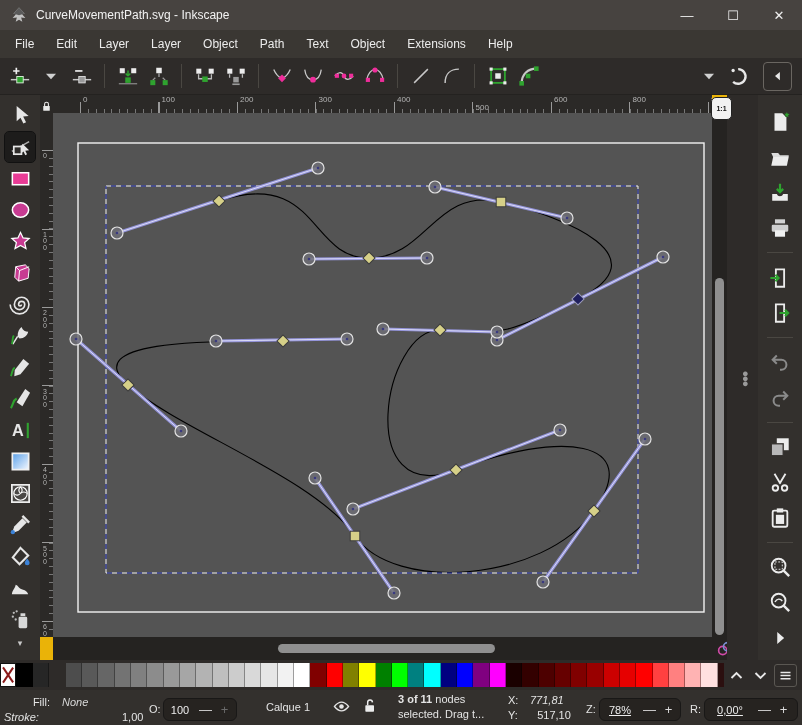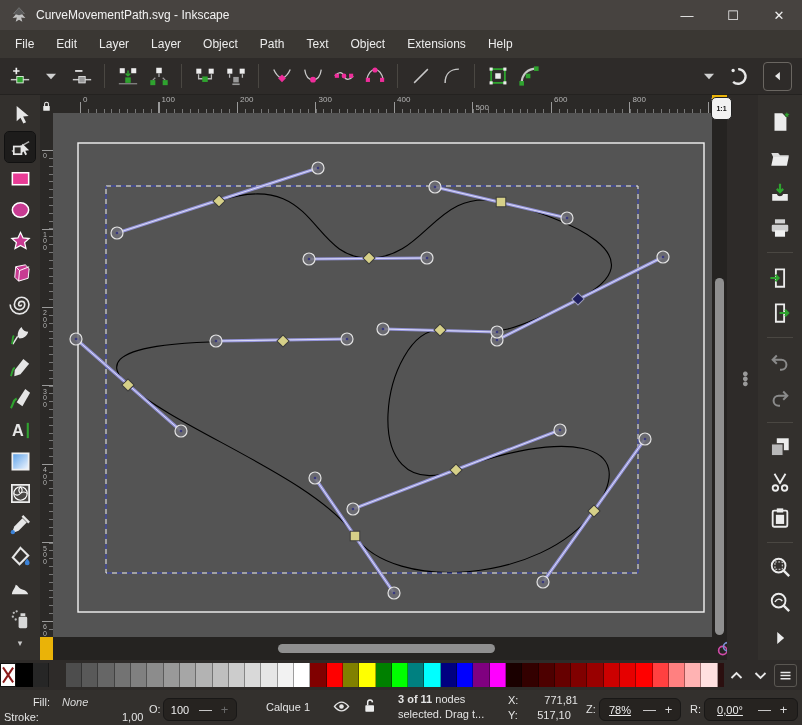--- a/index.html
+++ b/index.html
@@ -650,21 +650,21 @@
         <svg width="15" height="15" viewBox="0 0 24 24">
             <path d="M4 7h16M4 12h16M4 17h16" stroke="#e8e8e8" stroke-width="2.4"></path>
           </svg>
         </span>
     </div>
   </div>
 
   <div class="statusbar abs">
     <span class="sb" style="left:10px;top:6px;width:40px;text-align:right;">Fill:</span>
     <span class="sb fill-none" style="left:62px;top:6px;">None</span>
-    <span class="sb" style="left:4px;top:21px;">Stroke:</span>
+    <span class="sb" style="left:4px;top:21px;font-style:italic;">Stroke:</span>
 
     <span class="sb" style="left:122px;top:21px;">1,00</span>
 
     <span class="sb" style="left:149px;top:13px;">O:</span>
     <div class="spin" style="left:163px;top:8px;width:72px;height:21px;">
       <span class="val" style="width:32px;">100</span>
       <span class="sbtn">—</span>
       <span class="sbtn dim">+</span>
     </div>
 
@@ -679,21 +679,21 @@
       <svg width="16" height="18" viewBox="0 0 24 24">
           <rect x="5" y="11" width="13" height="9.5" rx="1" fill="#ececec"></rect>
           <path d="M8.5 11V7a3.6 3.6 0 0 1 7.2-.5" fill="none" stroke="#ececec" stroke-width="2.2"></path>
         </svg>
       </span>
 
     <span class="sb" style="left:398px;top:3px;"><b>3 of 11</b><span> nodes</span></span>
     <span class="sb" style="left:398px;top:18px;">selected. Drag t...</span>
 
     <span class="sb" style="left:508px;top:4px;">X:</span>
-    <span class="sb" style="left:530px;top:4px;width:48px;text-align:right;">771,81</span>
+    <span class="sb" style="left:530px;top:4px;width:48px;font-style:italic;">771,81</span>
     <span class="sb" style="left:508px;top:19px;">Y:</span>
     <span class="sb" style="left:530px;top:19px;width:48px;text-align:center;">517,10</span>
 
     <span class="sb" style="left:586px;top:13px;">Z:</span>
     <div class="spin" style="left:599px;top:8px;width:80px;height:21px;">
       <span class="val" style="width:40px;text-decoration:underline;">78%</span>
       <span class="sbtn">—</span>
       <span class="sbtn">+</span>
     </div>
 

